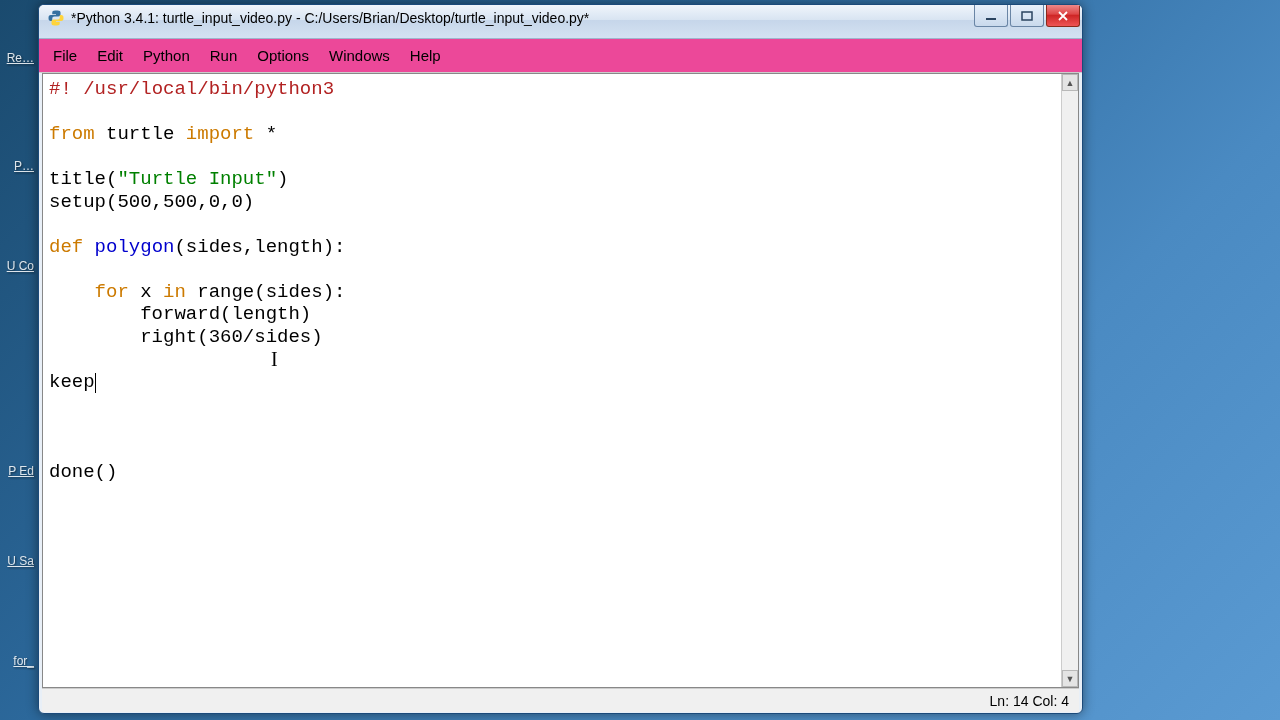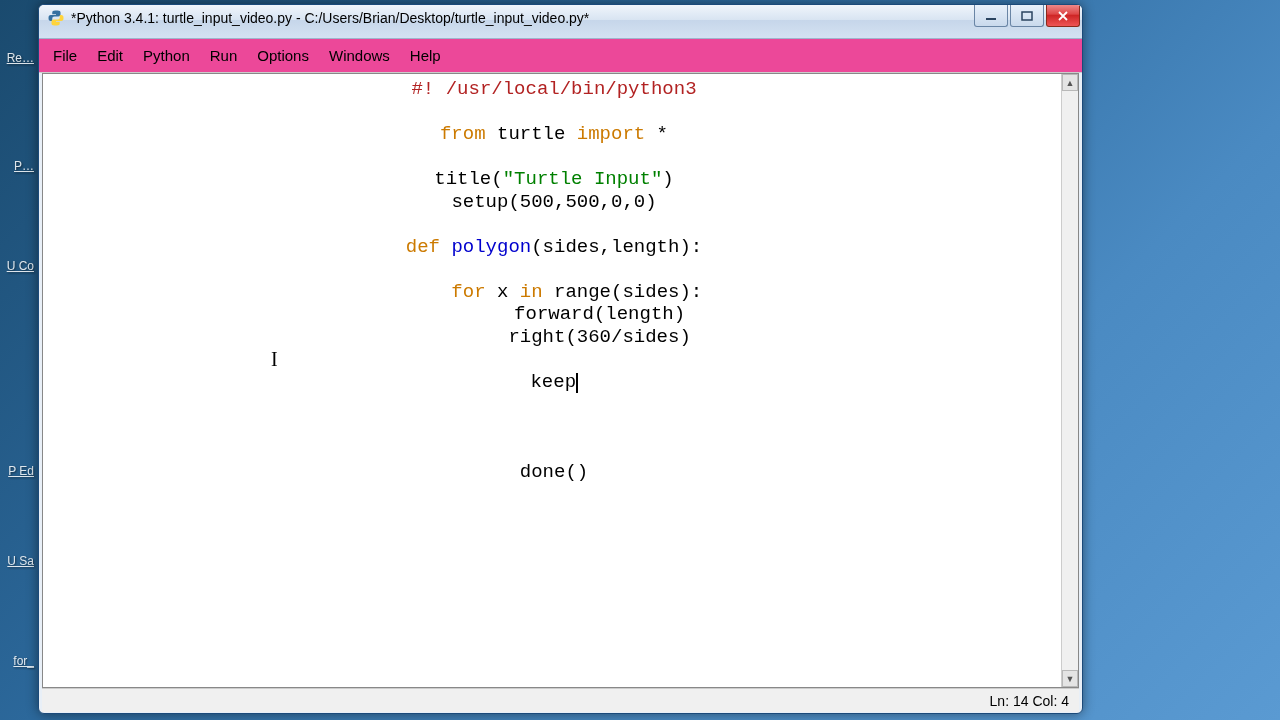--- a/index.html
+++ b/index.html
@@ -100,21 +100,20 @@
   .menu-item {
     padding: 3px 10px;
   }
   .editor-wrap {
     flex: 1;
     display: flex;
     background: #fff;
     border: 1px solid #888;
     margin: 0 3px 0 3px;
     position: relative;
-    text-align: center;
   }
   .editor {
     flex: 1;
     padding: 4px 2px 4px 6px;
     font-family: "Courier New", monospace;
     font-size: 19px;
     line-height: 22.5px;
     white-space: pre;
     color: #000;
     overflow: hidden;

